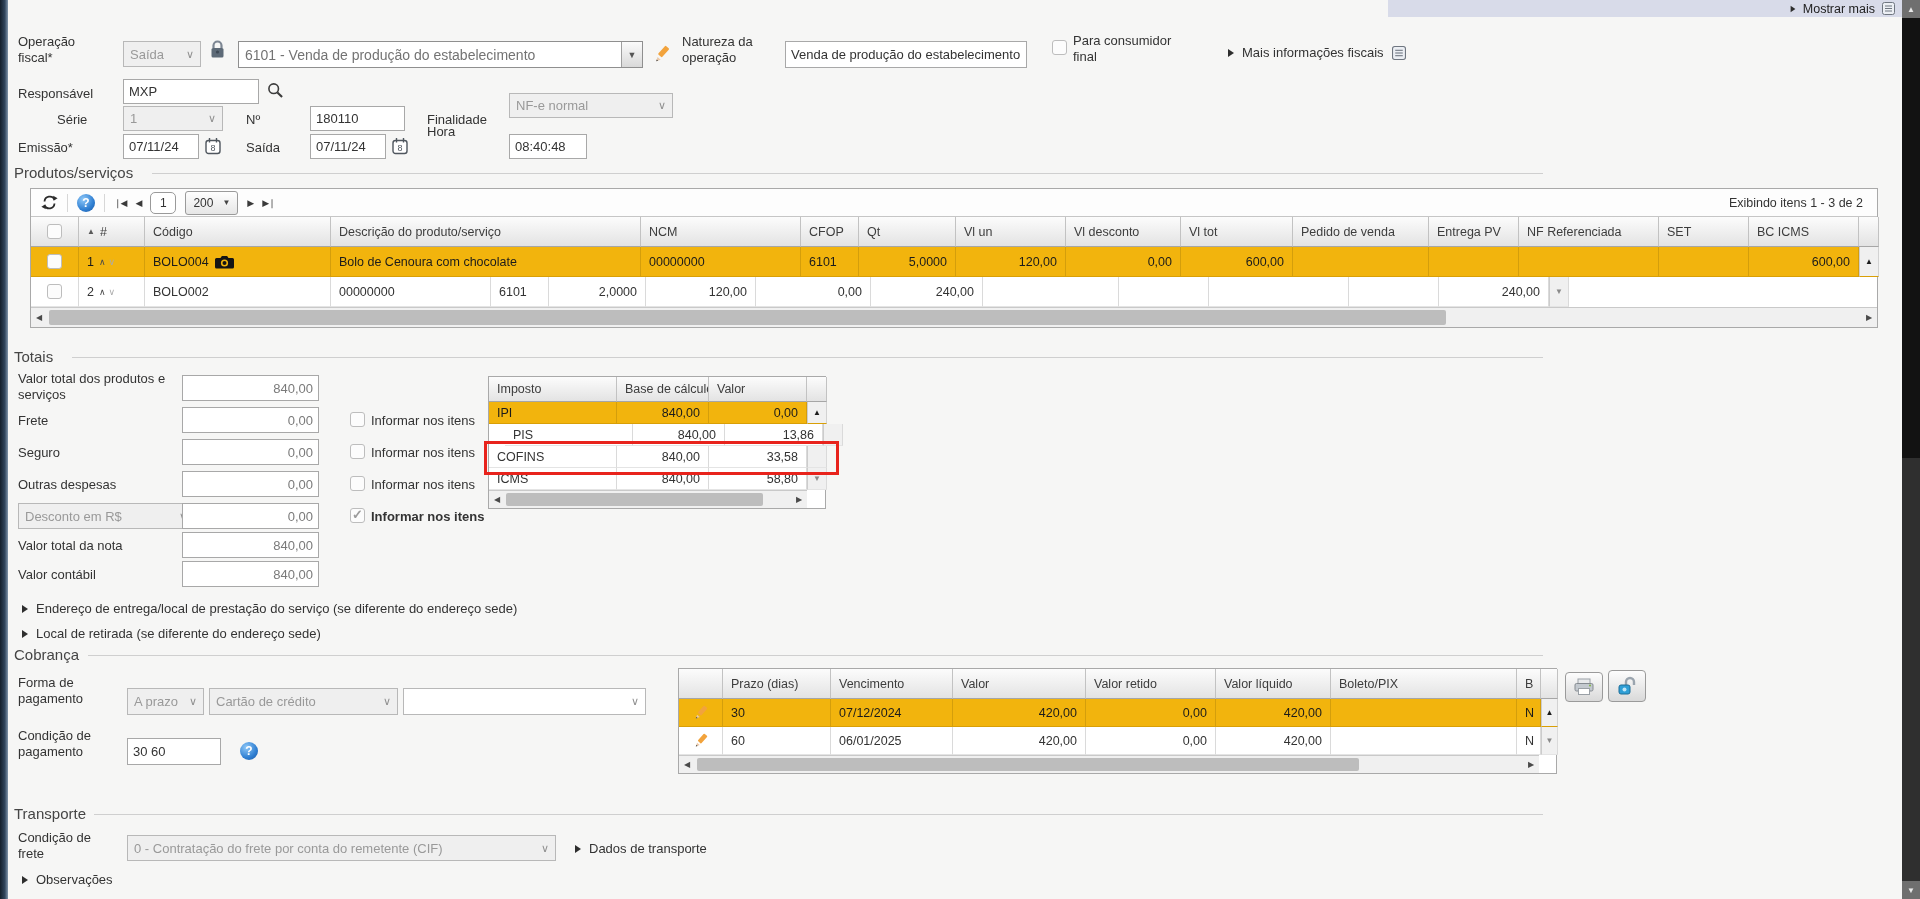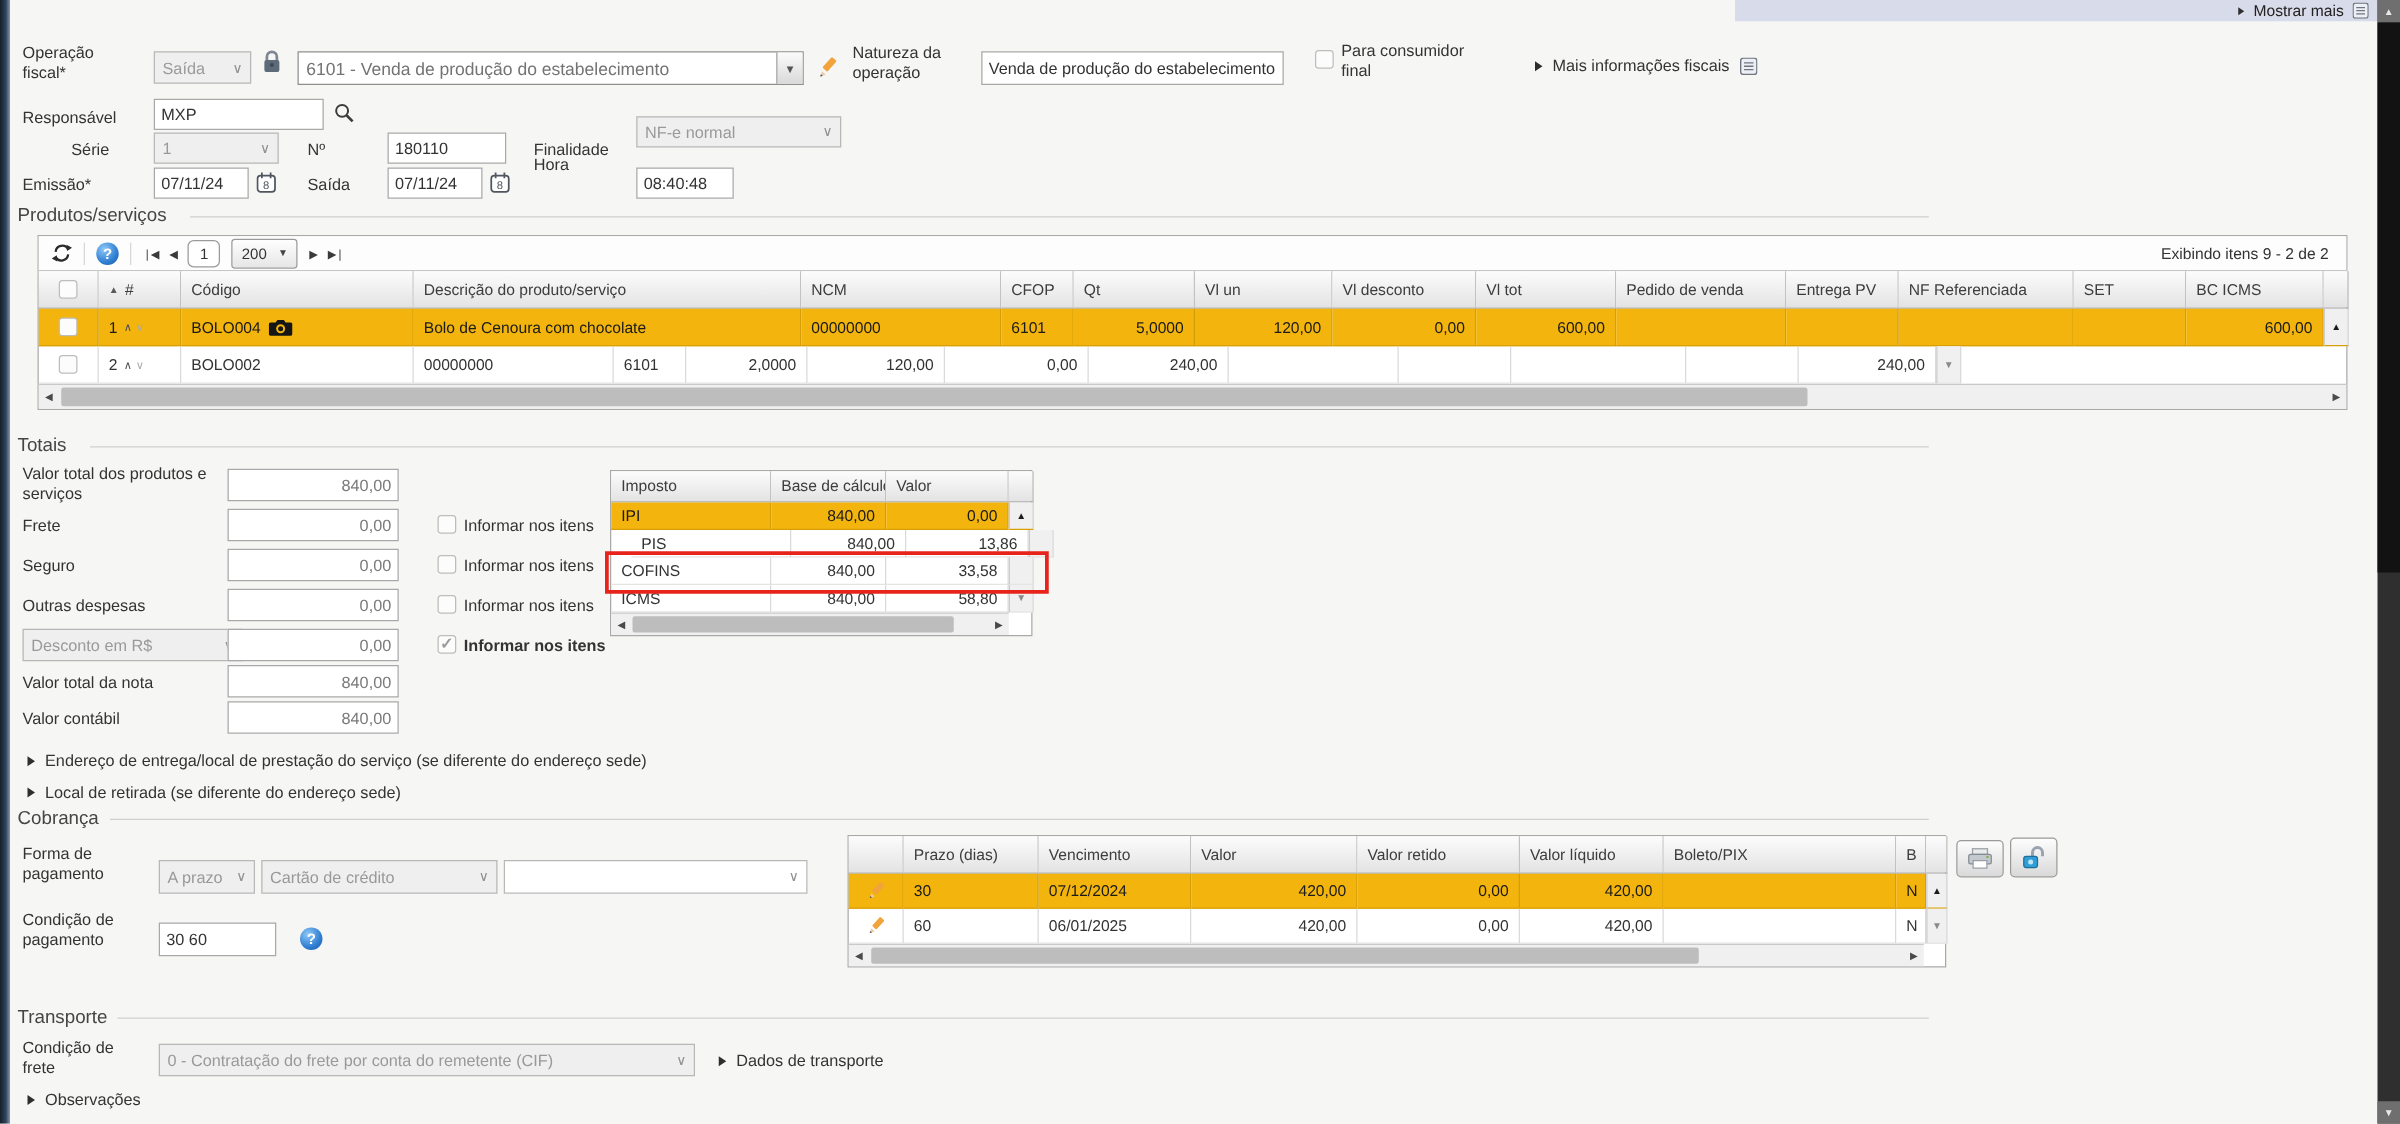--- a/index.html
+++ b/index.html
@@ -182,21 +182,21 @@
     <span class="tsep"></span>
     <span class="pga">❘◀</span>
     <span class="pga">◀</span>
     <span class="pgbox">1</span>
     <span class="pgsize">
       <span>200</span>
         <span style="font-size:8px;color:#444;">▼</span>
     </span>
     <span class="pga">▶</span>
     <span class="pga">▶❘</span>
-    <span class="itemsinfo">Exibindo itens 9 - 2 de 2</span>
+    <span class="itemsinfo">Exibindo itens 1 - 3 de 2</span>
   </div>
 
   <div class="grow gh" style="height:30px;">
     <div class="gc" style="width:48px;justify-content:center;">
         <span class="cb" style="position:relative;"></span>
       </div>
     <div class="gc" style="width:66px;">
         <span class="sortasc">▲</span>
         <span>#</span>
       </div>

